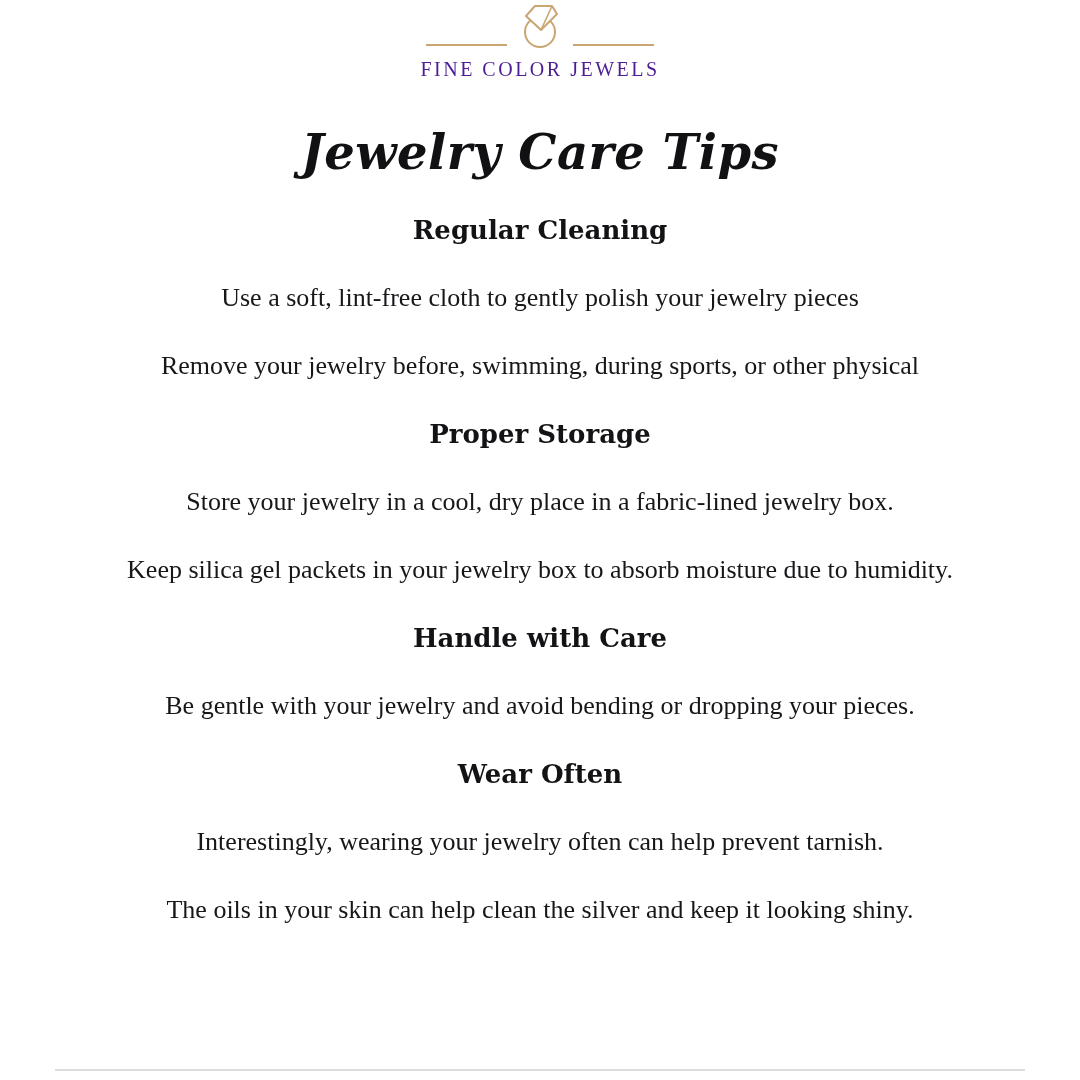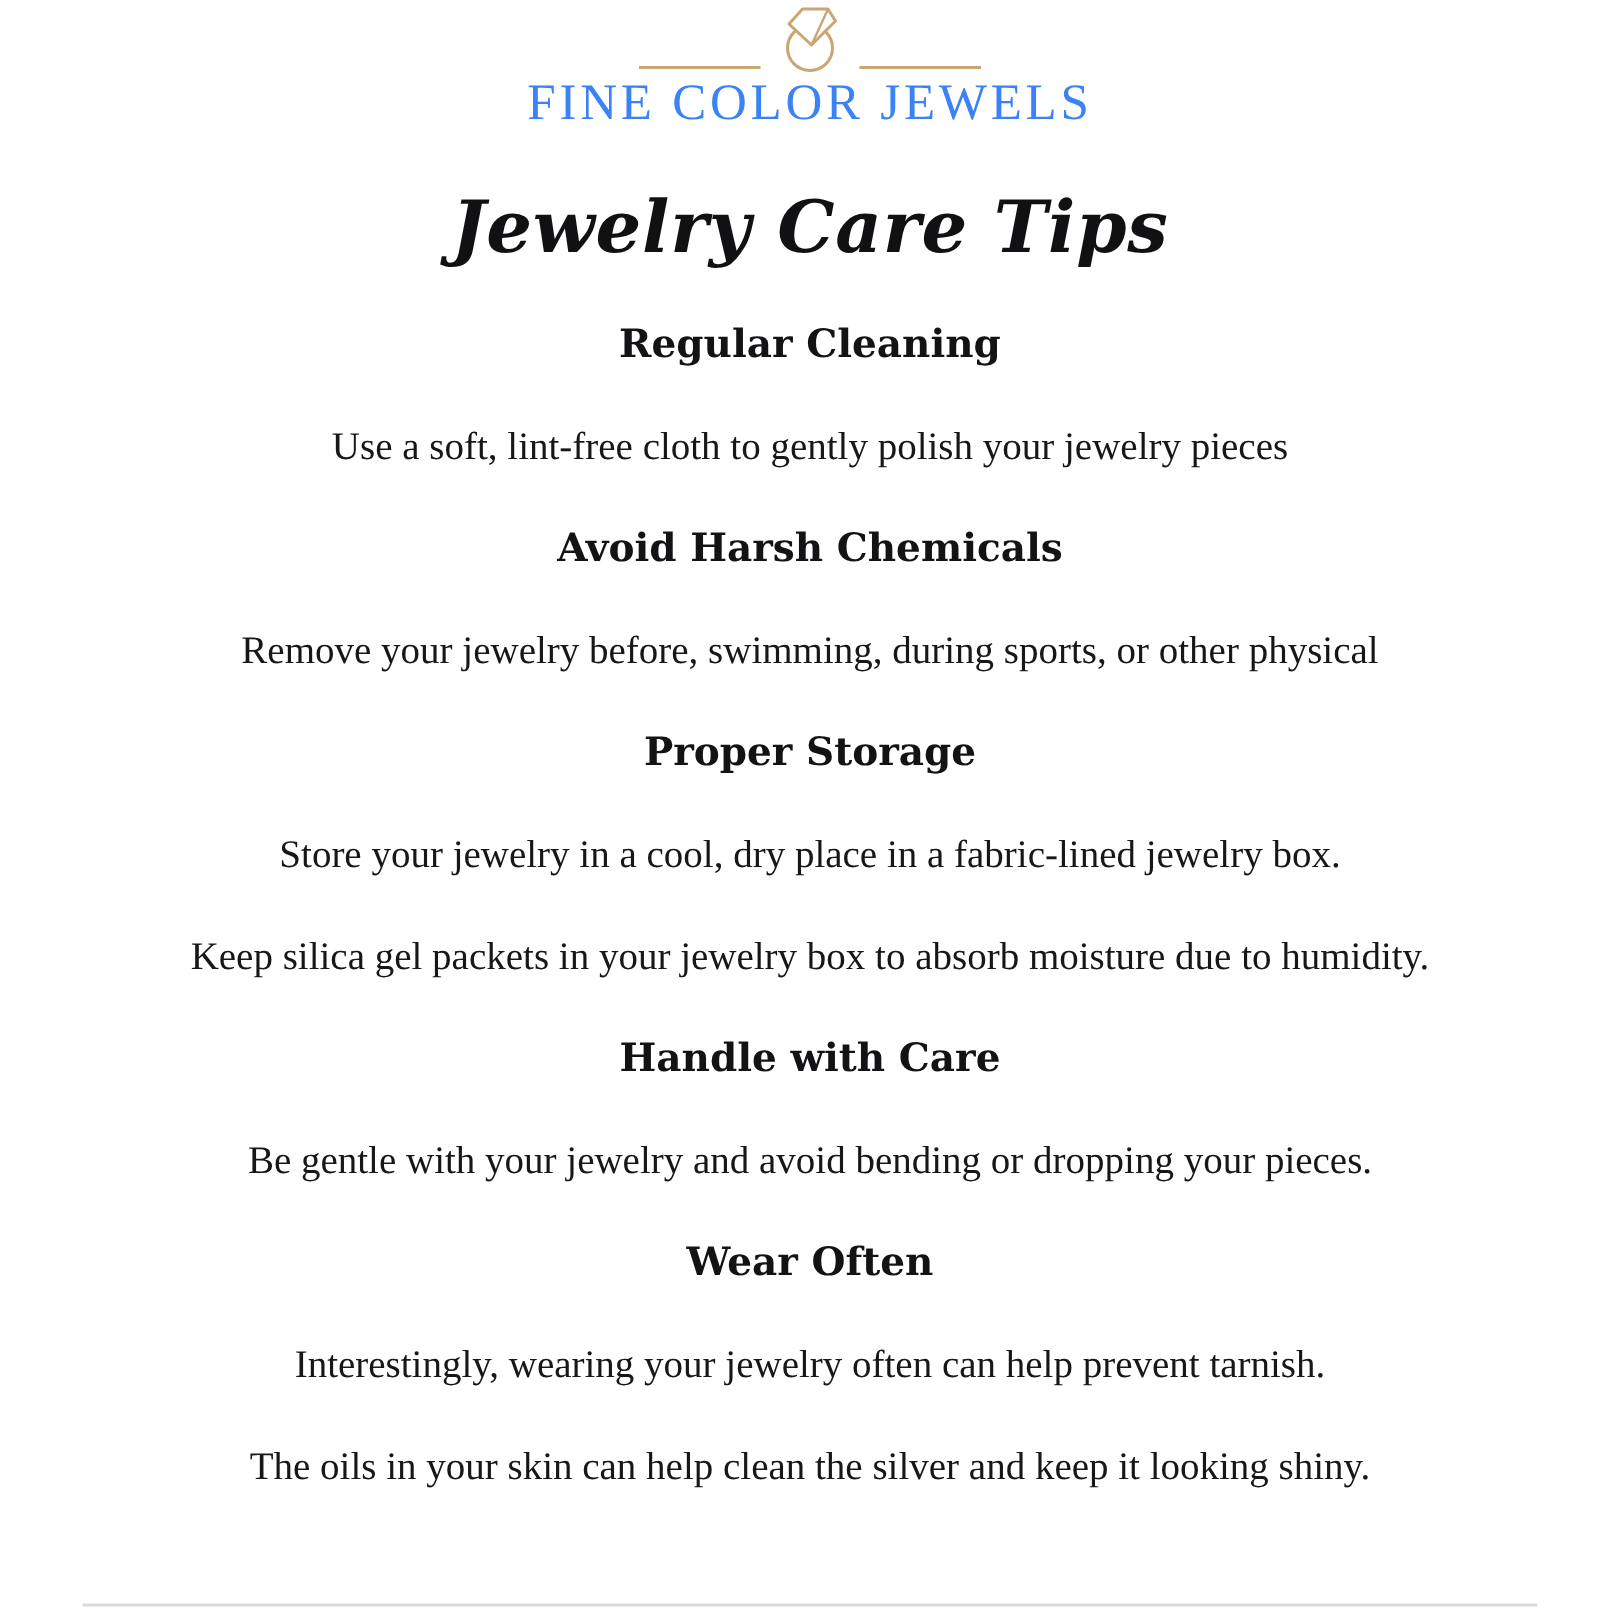--- a/index.html
+++ b/index.html
@@ -25,23 +25,23 @@
     height: 2px;
     background: #c9a672;
     margin-bottom: 4px;
   }
   .gem-icon { width: 48px; height: 48px; display: block; }
   .brand {
     height: 38px;
     display: flex;
     align-items: center;
     justify-content: center;
-    font-size: 34px;
+    font-size: 20px;
     letter-spacing: 2.5px;
-    color: #3b82f6;
+    color: #4c1d95;
   }
   .title {
     margin: 25px 0 0 0;
     height: 78px;
     line-height: 78px;
     text-align: center;
     font-family: "DejaVu Serif", serif;
     font-weight: 700;
     font-size: 48px;
     color: #111114;
@@ -104,23 +104,20 @@
 
   <div class="rows">
     <div class="row">
         <h2 class="heading">Regular Cleaning</h2>
       </div>
     <div class="row">
         <p class="body-line">Use a soft, lint-free cloth to gently polish your jewelry pieces</p>
       </div>
 
     <div class="row">
-        <h2 class="heading">Avoid Harsh Chemicals</h2>
-      </div>
-    <div class="row">
         <p class="body-line">Remove your jewelry before, swimming, during sports, or other physical</p>
       </div>
 
     <div class="row">
         <h2 class="heading">Proper Storage</h2>
       </div>
     <div class="row">
         <p class="body-line">Store your jewelry in a cool, dry place in a fabric-lined jewelry box.</p>
       </div>
     <div class="row">

